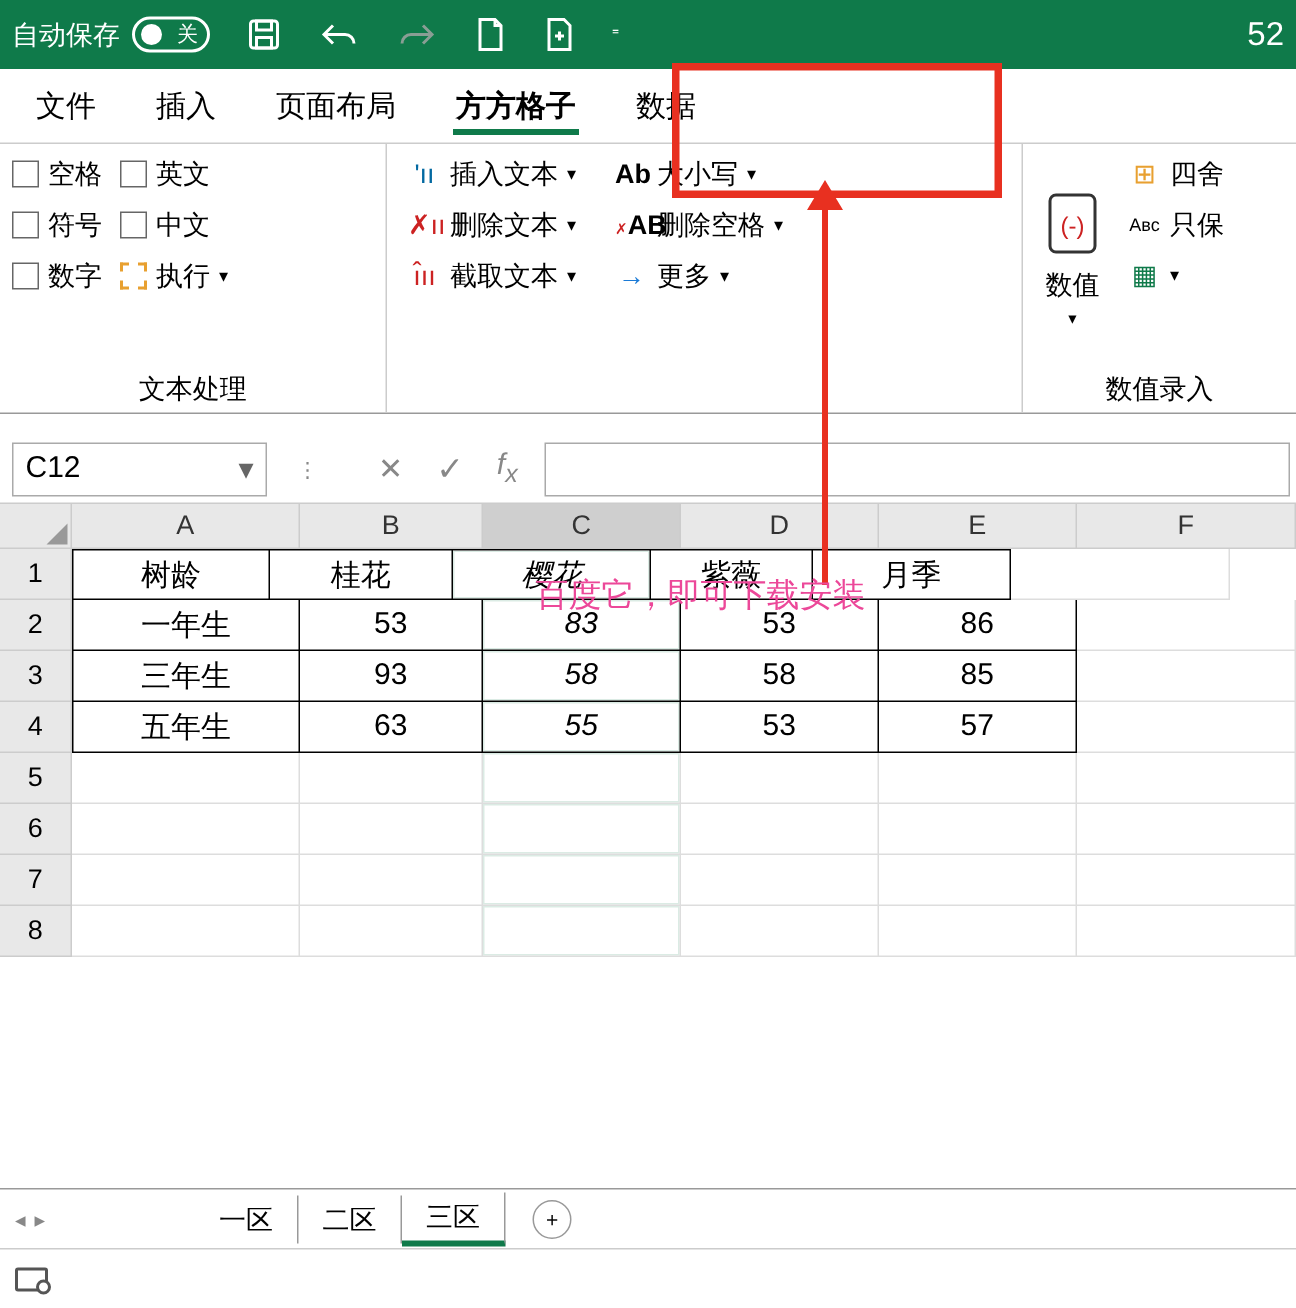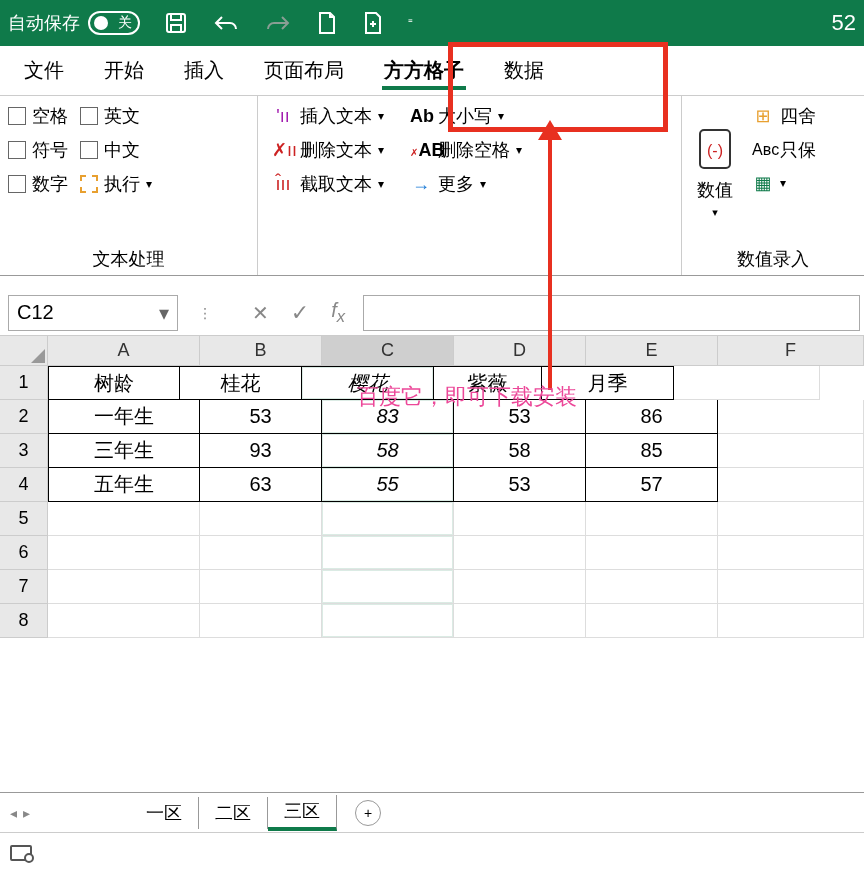--- a/index.html
+++ b/index.html
@@ -106,21 +106,20 @@
   </div>
   <div class="right52">52</div>
 </div>
 
 <div class="redbox"></div>
 <div class="redarrow"></div>
 <div class="redtxt">百度它，即可下载安装</div>
 
 <div class="tabs">
   <div class="tab">文件</div>
-  <div class="tab">开始</div>
   <div class="tab">插入</div>
   <div class="tab">页面布局</div>
   <div class="tab active" style="font-weight:600;">方方格子</div>
   <div class="tab">数据</div>
 </div>
 
 <div class="ribbon">
 
   <div class="group" style="width:258px;">
     <div class="group-body">
@@ -154,21 +153,21 @@
           </div>
       </div>
     </div>
     <div class="group-label">文本处理</div>
   </div>
 
   <div class="group" style="width:424px;">
     <div class="group-body">
       <div class="col" style="padding-left:10px;">
         <div class="cmd">
-            <span class="ico" style="color:#a21caf;">'ıı</span>
+            <span class="ico" style="color:#0369a1;">'ıı</span>
             <span>插入文本</span>
             <span style="font-size:12px;">▾</span>
           </div>
         <div class="cmd">
             <span class="ico" style="color:#c22;">✗ıı</span>
             <span>删除文本</span>
             <span style="font-size:12px;">▾</span>
           </div>
         <div class="cmd">
             <span class="ico" style="color:#c22;">ı̂ıı</span>
@@ -205,21 +204,21 @@
           </svg>
         <span style="font-size:18px;">数值</span>
         <span style="font-size:11px;">▾</span>
       </div>
       <div class="col">
         <div class="cmd">
             <span class="ico" style="color:#e8a030;">⊞</span>
             <span>四舍</span>
           </div>
         <div class="cmd">
-            <span class="ico" style="font-size:16px;">Aʙc</span>
+            <span class="ico" style="font-size:12px;">Aʙc</span>
             <span>只保</span>
           </div>
         <div class="cmd">
             <span class="ico" style="color:#0f7a4a;">▦</span>
             <span style="font-size:12px;">▾</span>
           </div>
       </div>
     </div>
     <div class="group-label">数值录入</div>
   </div>

